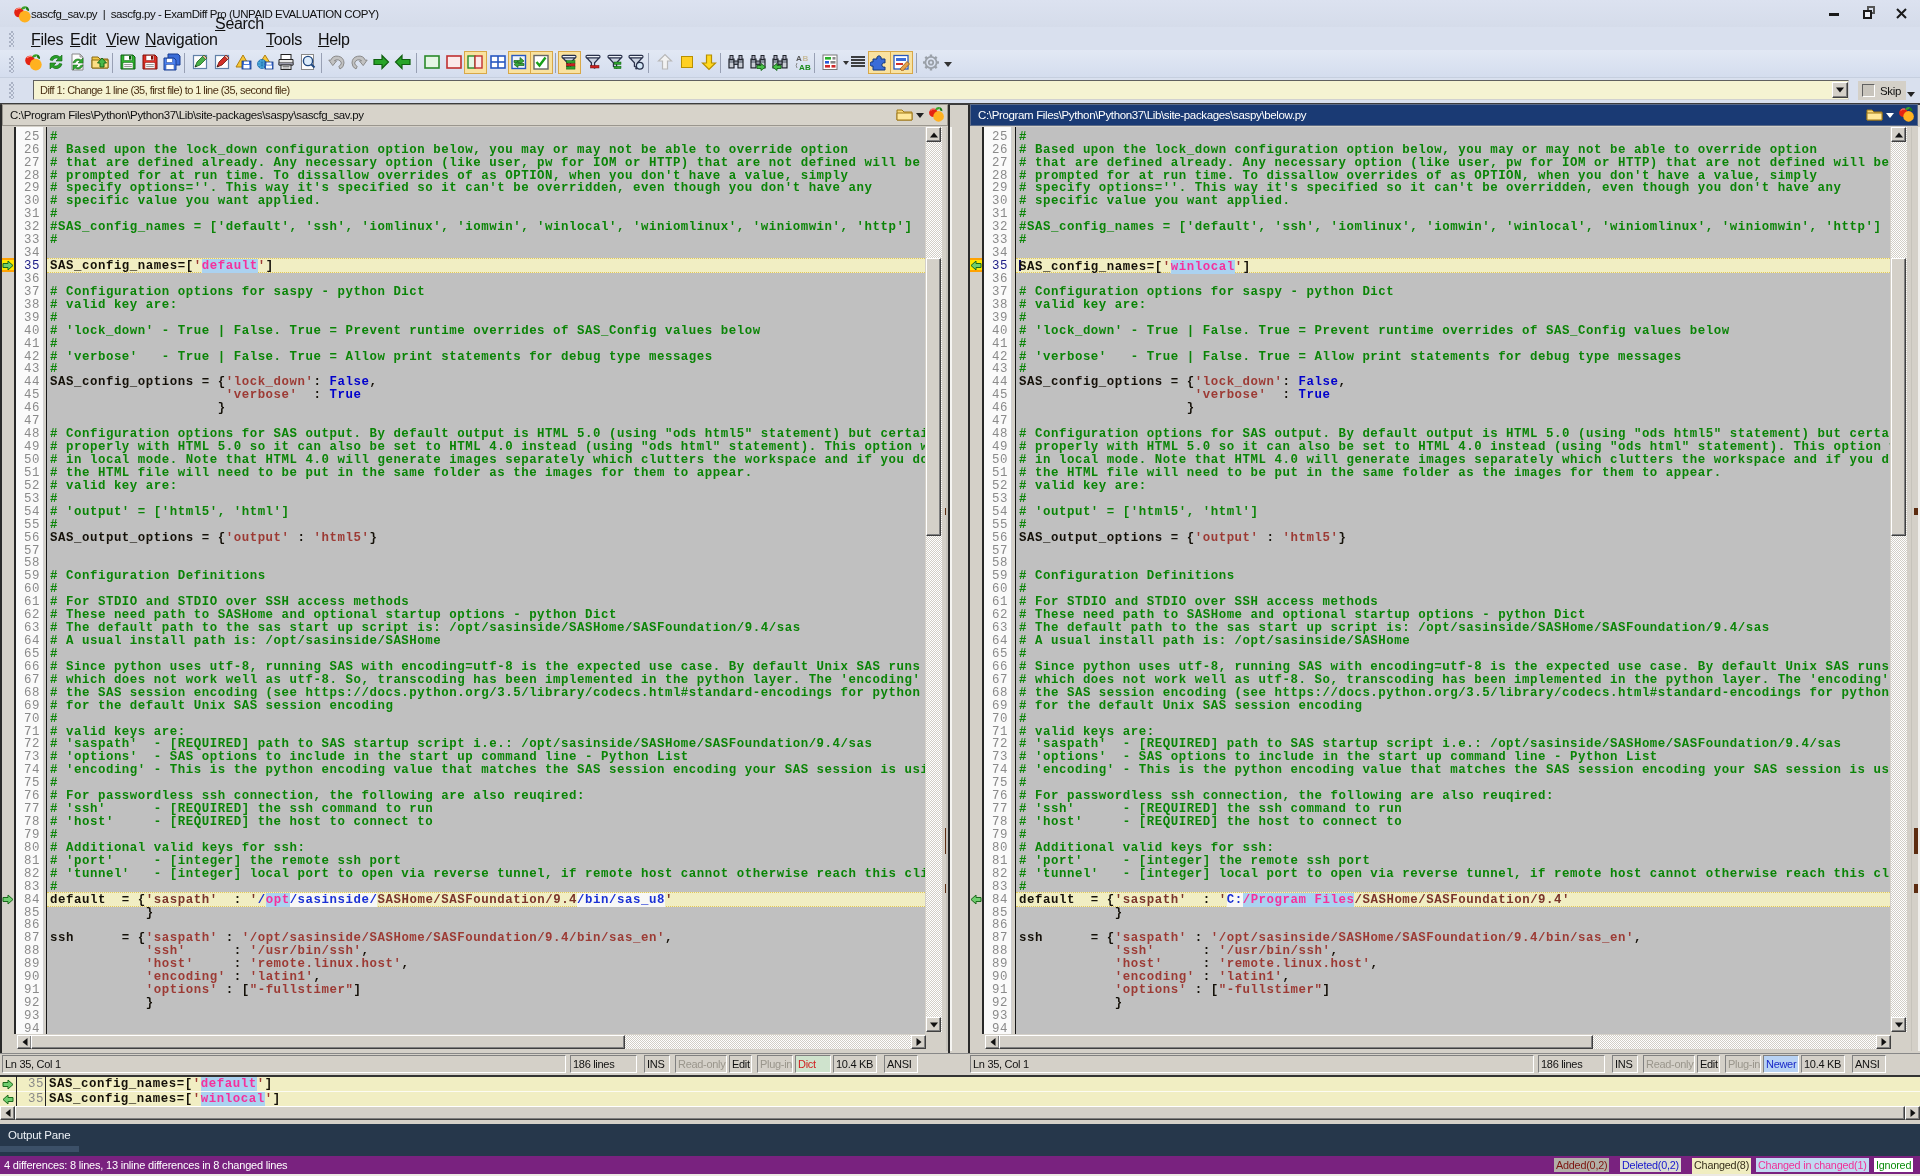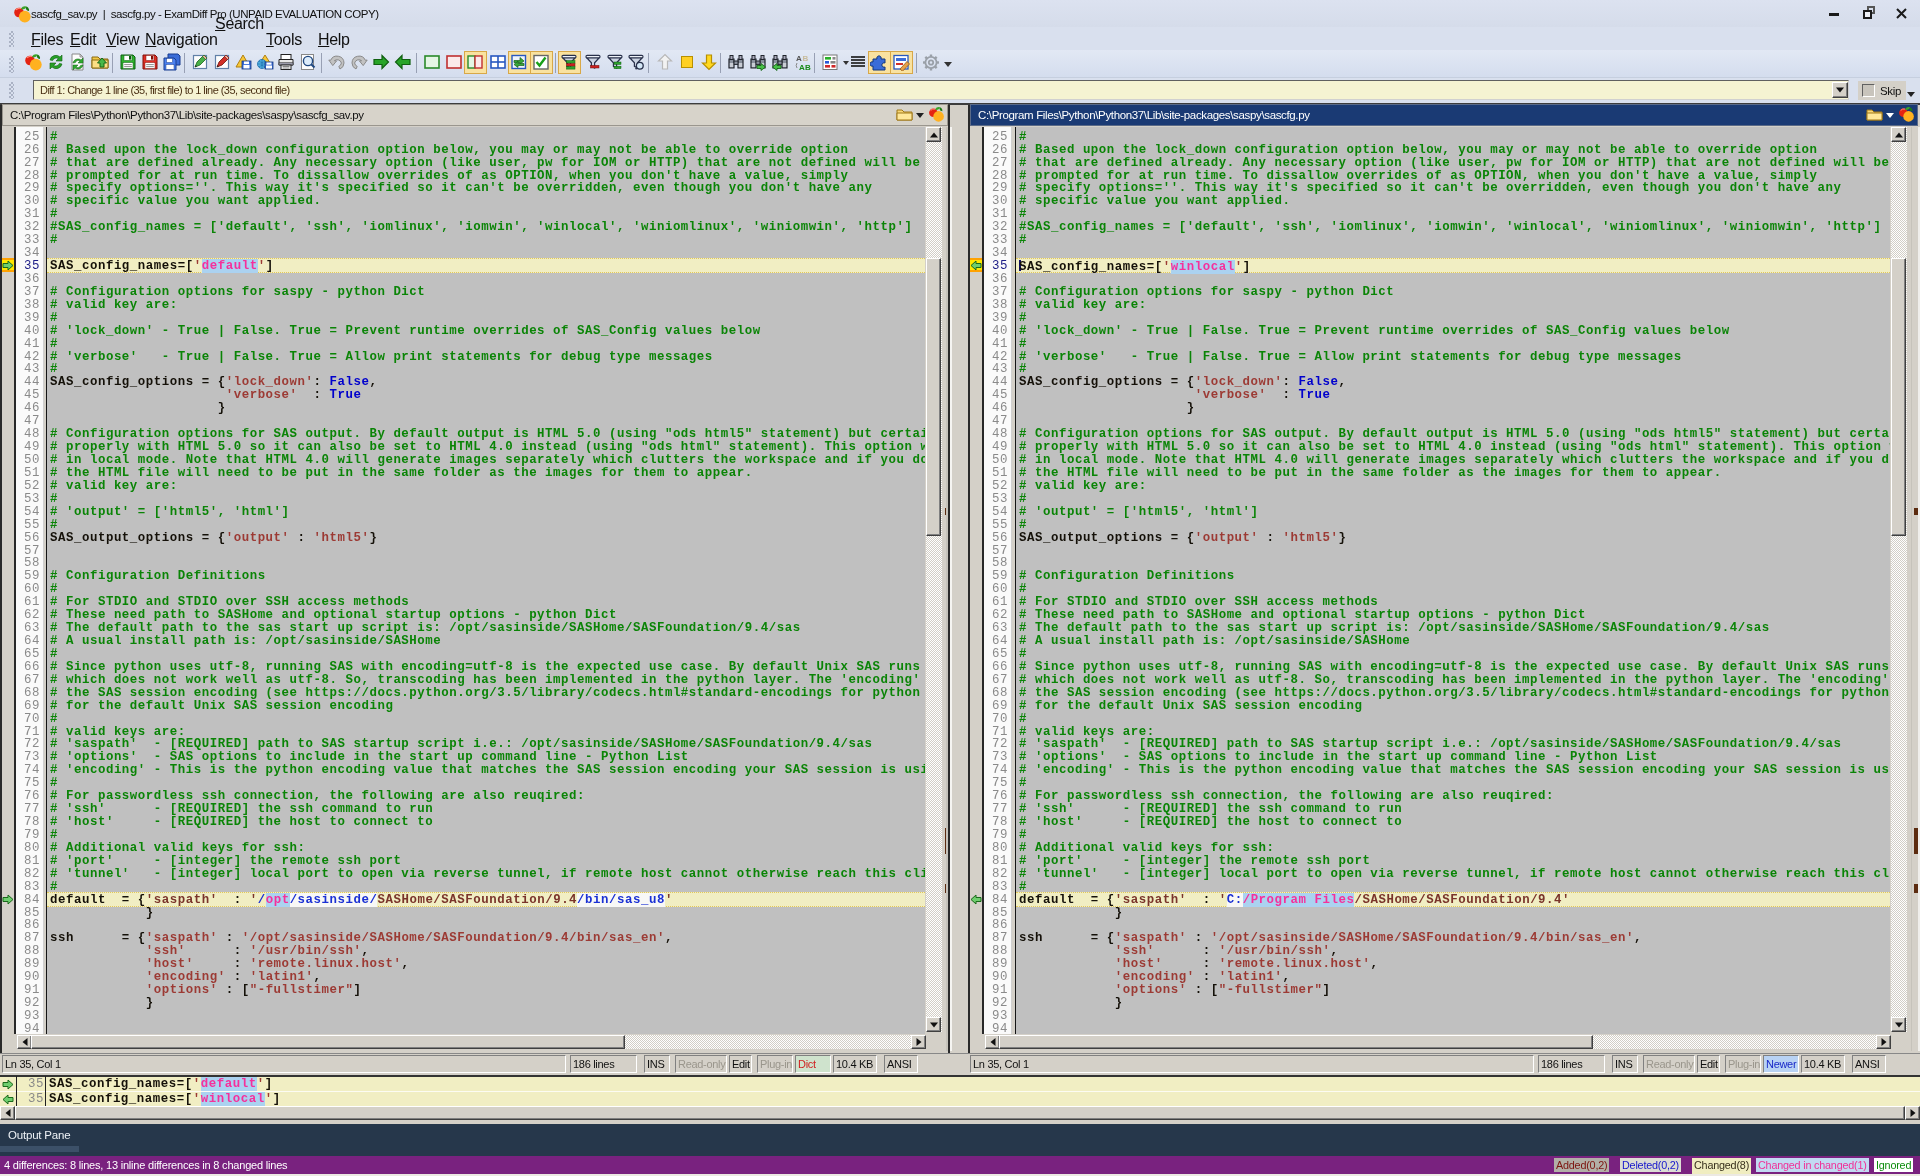--- a/index.html
+++ b/index.html
@@ -487,21 +487,21 @@
 <div class="abs" style="left:945px;top:884px;width:4px;height:9px;background:#5c2c10;"></div>
 <div class="abs track" style="left:17px;top:1035px;width:909px;height:14px;"></div>
 <div class="abs sbtn" style="left:17px;top:1035px;width:15px;height:14px;">
     <div style="position:absolute;left:50%;top:50%;transform:translate(-50%,-50%);width:0;height:0;border-top:4px solid transparent;border-bottom:4px solid transparent;border-right:5px solid #111"></div>
   </div>
 <div class="abs sbtn" style="left:911px;top:1035px;width:15px;height:14px;">
     <div style="position:absolute;left:50%;top:50%;transform:translate(-50%,-50%);width:0;height:0;border-top:4px solid transparent;border-bottom:4px solid transparent;border-left:5px solid #111"></div>
   </div>
 <div class="abs sbtn" style="left:31px;top:1035px;width:594px;height:14px;"></div>
 <div class="abs" style="left:970px;top:104px;width:948px;height:22px;background:#1a3a74;border:1px solid #5a6a88;"></div>
-<div class="abs pathtxt" style="left:978px;top:108px;color:#fff;">C:\Program Files\Python\Python37\Lib\site-packages\saspy\sascfg.py</div>
+<div class="abs pathtxt" style="left:978px;top:108px;color:#fff;">C:\Program Files\Python\Python37\Lib\site-packages\saspy\below.py</div>
 <div class="abs" style="left:1866px;top:107px;"><svg width="18" height="14" viewBox="0 0 18 14">
       <path d="M1,3 L6,3 L8,5 L16,5 L16,13 L1,13 Z" fill="#f8d878" stroke="#a07818" stroke-width="1"></path>
       <path d="M1,6 L16,6 L16,13 L1,13 Z" fill="#ffe89a" stroke="#a07818" stroke-width="1"></path>
     </svg></div>
 <div class="abs" style="left:1886px;top:113px;width:0;height:0;border-left:4px solid transparent;border-right:4px solid transparent;border-top:5px solid #fff;"></div>
 <div class="abs" style="left:1898px;top:106px;"><svg width="17" height="17" viewBox="0 0 19 19">
       <circle cx="6" cy="7.5" r="4.8" fill="#e42312"></circle>
       <path d="M3,5 A4.8,4.8 0 0 1 8,3.4" stroke="#ff9080" stroke-width="1.1" fill="none"></path>
       <circle cx="11.8" cy="11.6" r="5.9" fill="#ffb120"></circle>
       <path d="M8,3.5 Q10,0.5 13.5,1.5 Q12.5,4.5 9,4.5 Z" fill="#3aa428"></path>

